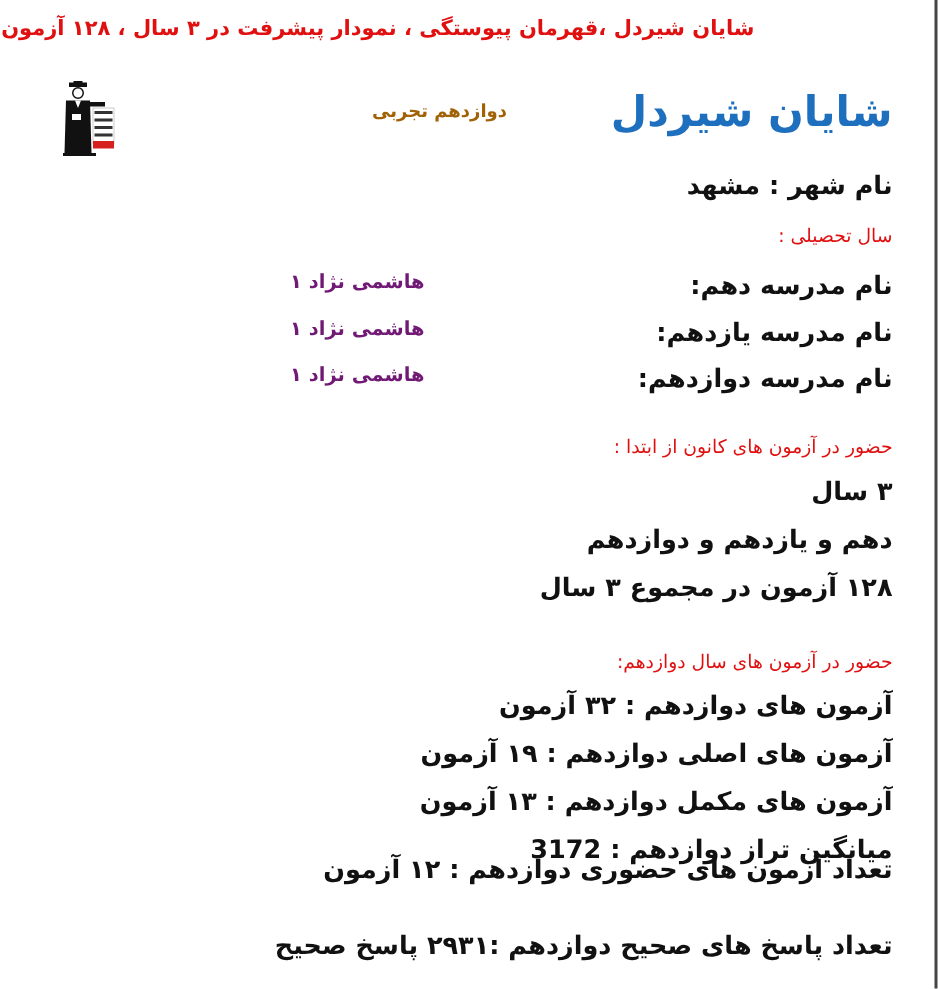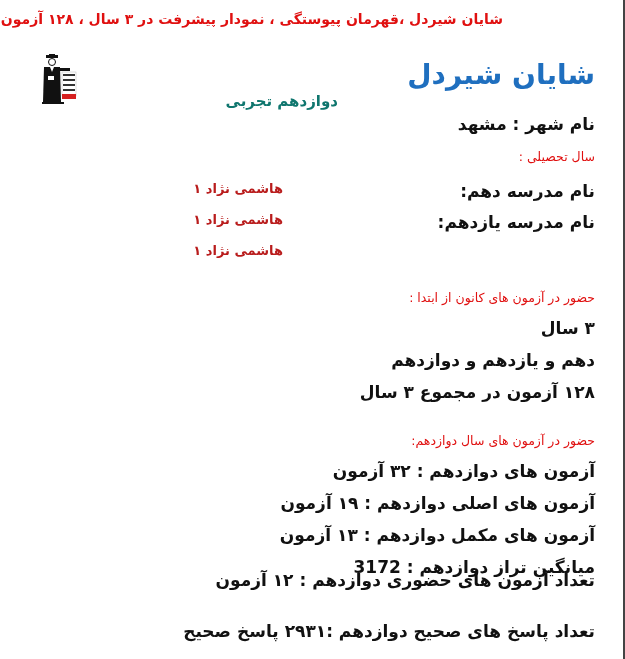--- a/index.html
+++ b/index.html
@@ -34,45 +34,44 @@
     .name {
       top: 58px;
       right: 28px;
       color: #1f6fbf;
       font-weight: bold;
       font-size: 28px;
     }
     .grade {
       top: 67px;
       right: 285px;
-      color: #0f766e;
+      color: #a16207;
       font-weight: bold;
-      font-size: 15px;
-      margin-top: 25px;
+      font-size: 12px;
     }
     .logo {
       position: absolute;
       left: 40px;
       top: 54px;
       width: 44px;
       height: 52px;
     }
     .line {
       right: 28px;
       color: #111;
       font-weight: bold;
       font-size: 17px;
     }
     .red {
       right: 28px;
       color: #e01010;
       font-size: 12.5px;
     }
     .val {
-      color: #b91c1c;
+      color: #701a75;
       font-weight: bold;
       font-size: 13px;
       right: 340px;
     }
   </style>
 </head>
 <body>
 
 <div class="page">
 
@@ -111,20 +110,21 @@
   <div class="abs line" style="top:114px;">نام شهر : مشهد</div>
 
   <div class="abs red" style="top:149px;">سال تحصیلی :</div>
 
   <div class="abs line" style="top:181px;">نام مدرسه دهم:</div>
   <div class="abs val" style="top:181px;">هاشمی نژاد ۱</div>
 
   <div class="abs line" style="top:212px;">نام مدرسه یازدهم:</div>
   <div class="abs val" style="top:212px;">هاشمی نژاد ۱</div>
 
+  <div class="abs line" style="top:243px;">نام مدرسه دوازدهم:</div>
   <div class="abs val" style="top:243px;">هاشمی نژاد ۱</div>
 
   <div class="abs red" style="top:290px;text-align:right;">حضور در آزمون های کانون از ابتدا :</div>
   <div class="abs line" style="top:318px;">۳ سال</div>
   <div class="abs line" style="top:350px;">دهم و یازدهم و دوازدهم</div>
   <div class="abs line" style="top:382px;">۱۲۸ آزمون در مجموع ۳ سال</div>
 
   <div class="abs red" style="top:433px;">حضور در آزمون های سال دوازدهم:</div>
   <div class="abs line" style="top:461px;">آزمون های دوازدهم : ۳۲ آزمون</div>
   <div class="abs line" style="top:493px;">آزمون های اصلی دوازدهم : ۱۹ آزمون</div>

